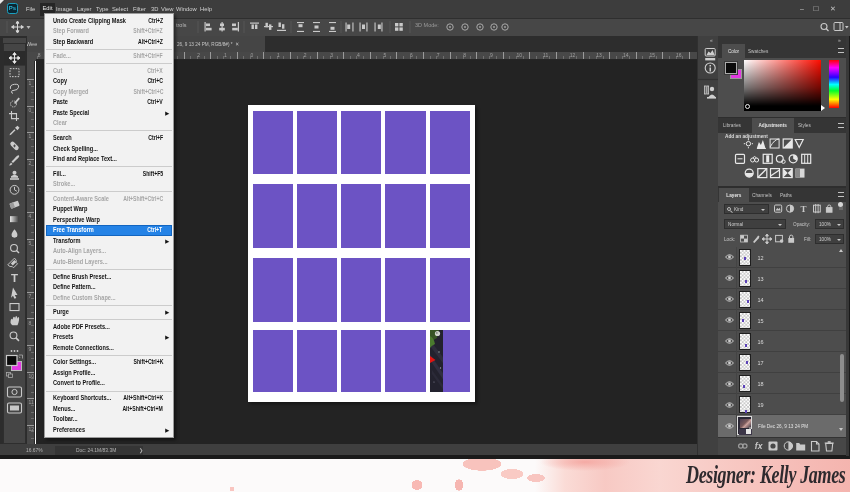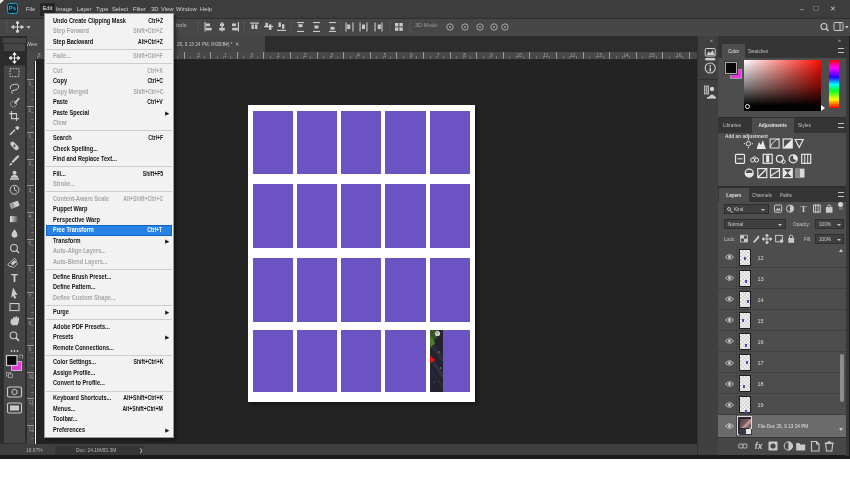--- a/index.html
+++ b/index.html
@@ -660,20 +660,23 @@
 
   <div id="statusbar" class="abs">
     <span style="position:absolute;left:26px;" class="sx">16.67%</span>
     <span style="position:absolute;left:55px;top:2px;width:88px;height:9px;background:#353535;"></span>
     <span style="position:absolute;left:76px;" class="sx">Doc: 24.1M/83.3M</span>
     <span style="position:absolute;left:139px;font-size:5px;">❯</span>
   </div>
   <div id="winbottom" class="abs"></div>
   <div class="abs" style="left:846px;top:36px;width:4px;height:420px;background:#383838;border-right:1.5px solid #191919;"></div>
 
+  <div id="pink" class="abs">
+    <div id="designer" class="abs">Designer: Kelly James</div>
+  </div>
 
   <div id="menu" class="abs">
     <div class="mi"><span class="lb">Undo Create Clipping Mask</span><span class="sc">Ctrl+Z</span></div>
     <div class="mi dis"><span class="lb">Step Forward</span><span class="sc">Shift+Ctrl+Z</span></div>
     <div class="mi"><span class="lb">Step Backward</span><span class="sc">Alt+Ctrl+Z</span></div>
     <div class="msep"></div>
     <div class="mi dis"><span class="lb">Fade...</span><span class="sc">Shift+Ctrl+F</span></div>
     <div class="msep"></div>
     <div class="mi dis"><span class="lb">Cut</span><span class="sc">Ctrl+X</span></div>
     <div class="mi"><span class="lb">Copy</span><span class="sc">Ctrl+C</span></div>

